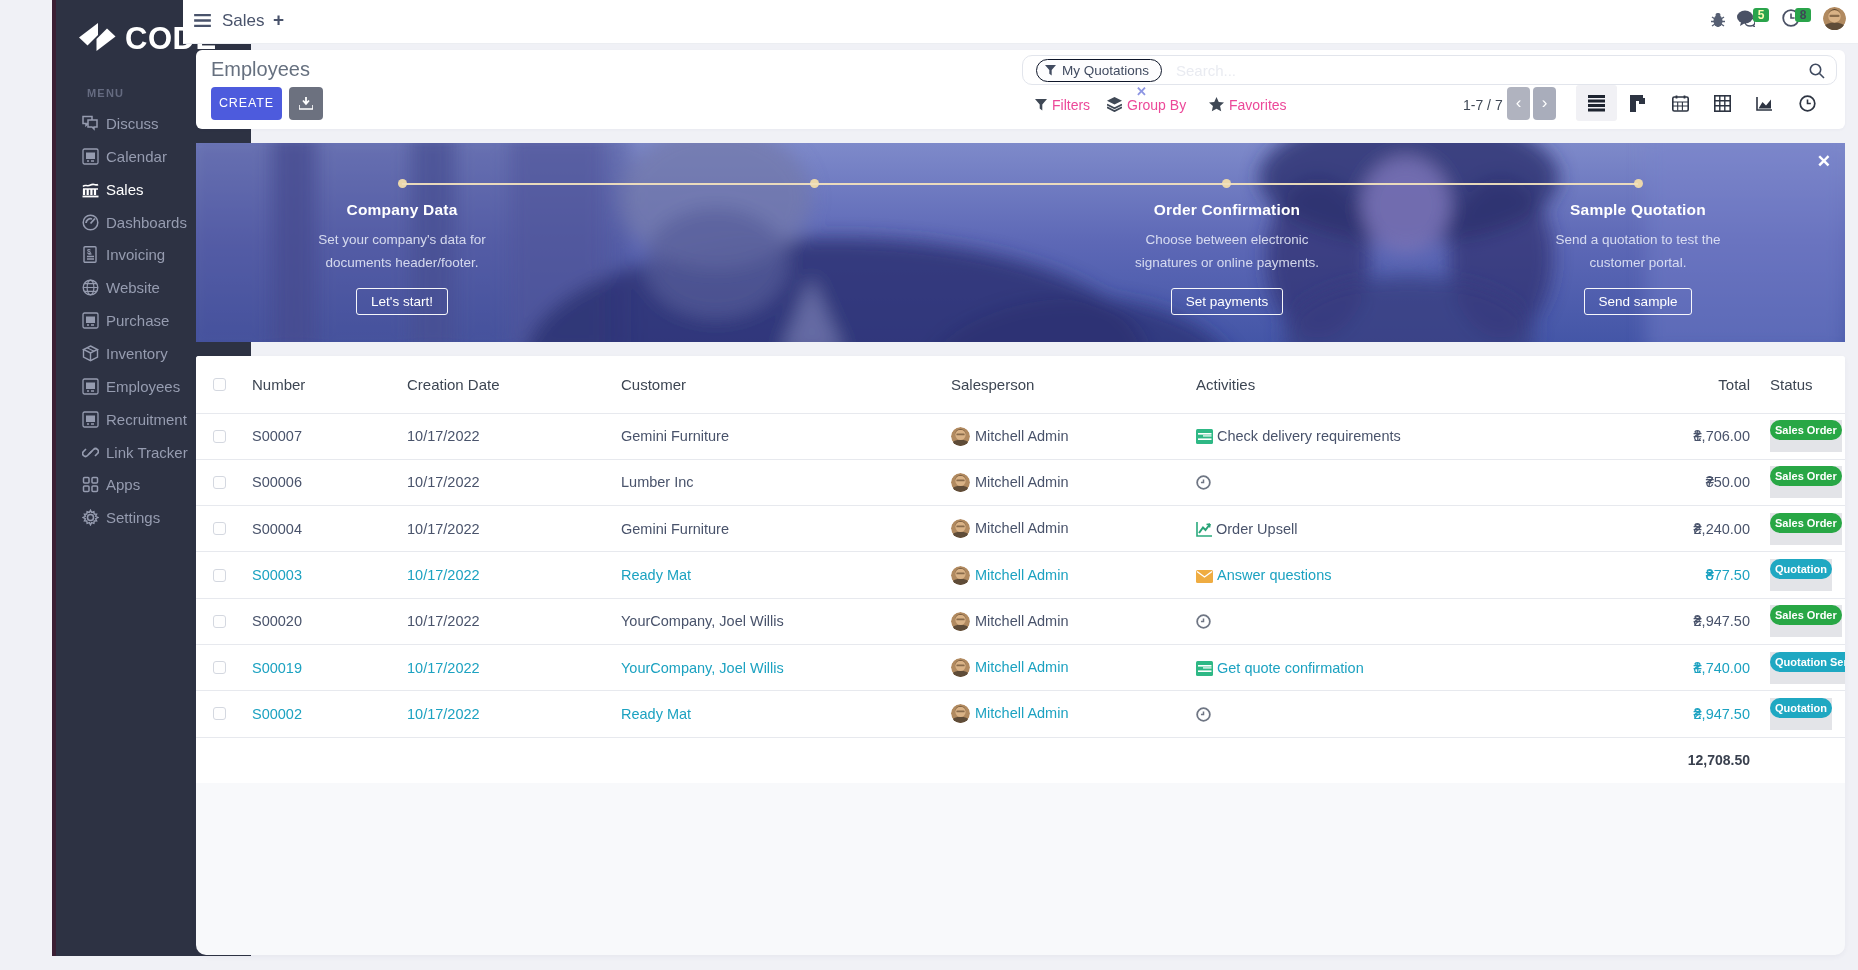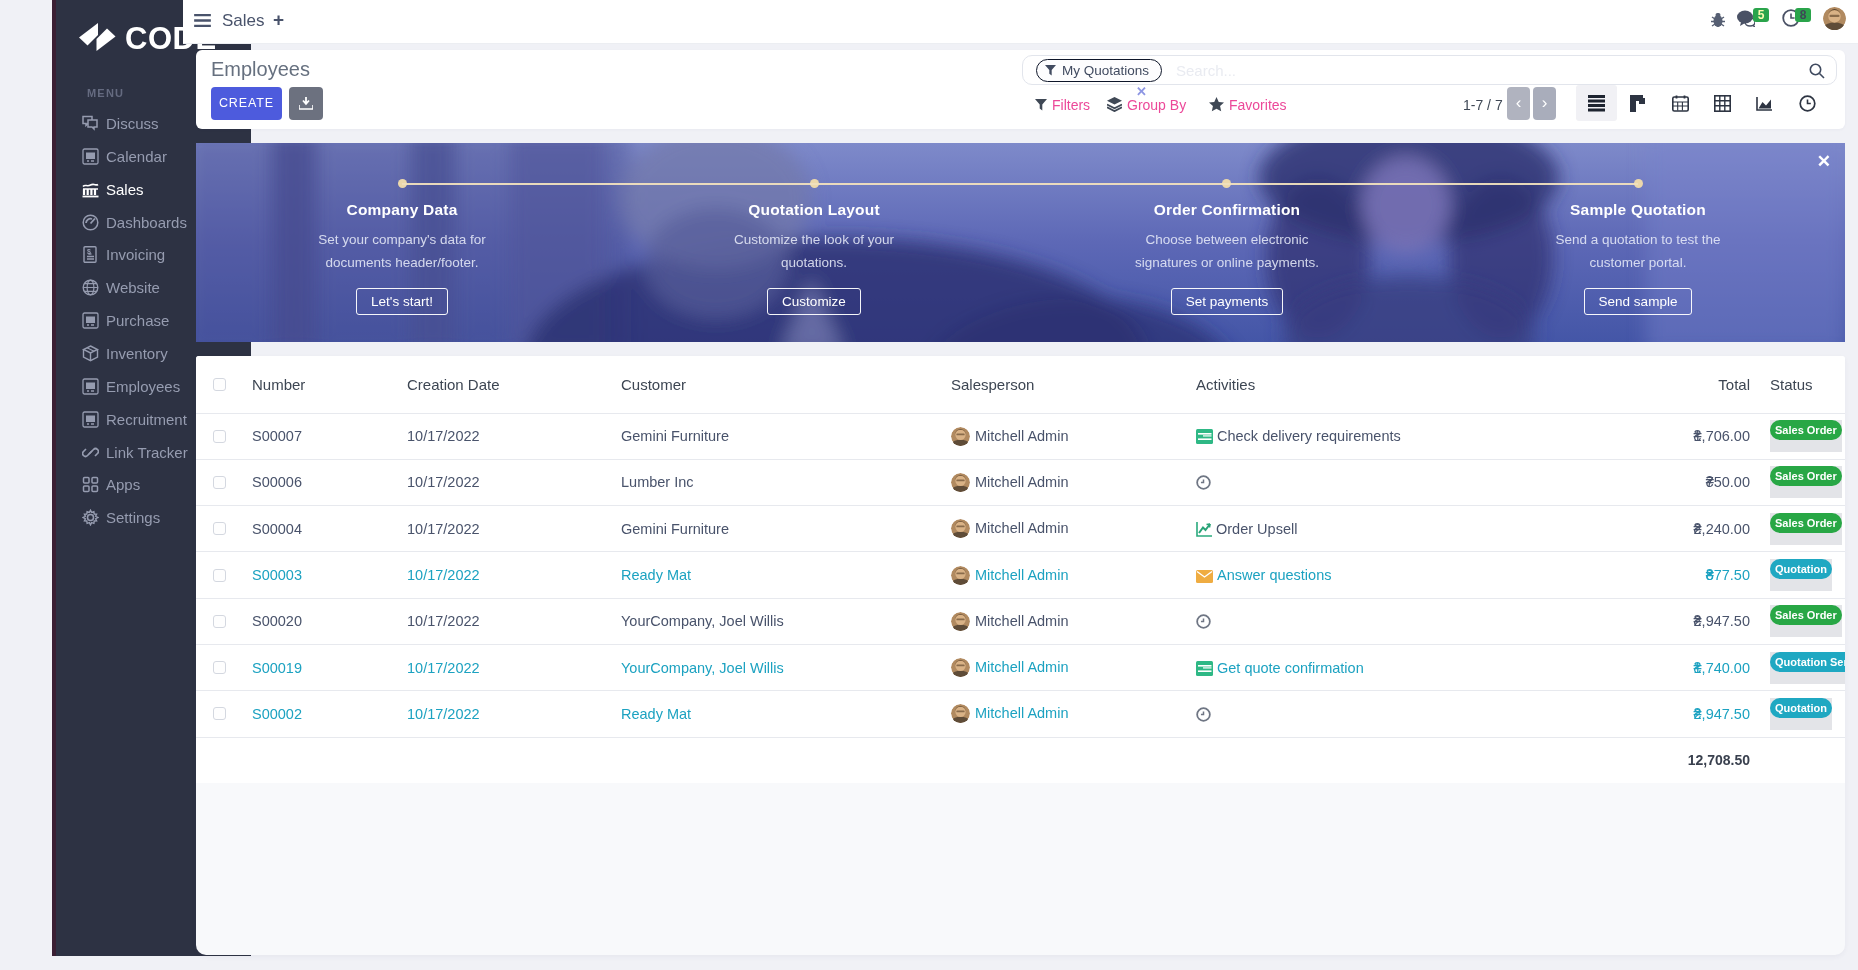--- a/index.html
+++ b/index.html
@@ -343,25 +343,20 @@
   <div class="bdot" style="left:202px"></div>
   <div class="bdot" style="left:614px"></div>
   <div class="bdot" style="left:1026px"></div>
   <div class="bdot" style="left:1438px"></div>
   <div id="bline"></div>
   <div class="bstep" style="left:56px">
     <h3>Company Data</h3>
     <p>Set your company's data for<br>documents header/footer.</p>
     <div class="bbtn">Let's start!</div>
   </div>
-  <div class="bstep" style="left:468px">
-    <h3>Quotation Layout</h3>
-    <p>Customize the look of your<br>quotations.</p>
-    <div class="bbtn">Customize</div>
-  </div>
   <div class="bstep" style="left:881px">
     <h3>Order Confirmation</h3>
     <p>Choose between electronic<br>signatures or online payments.</p>
     <div class="bbtn">Set payments</div>
   </div>
   <div class="bstep" style="left:1292px">
     <h3>Sample Quotation</h3>
     <p>Send a quotation to test the<br>customer portal.</p>
     <div class="bbtn">Send sample</div>
   </div>

